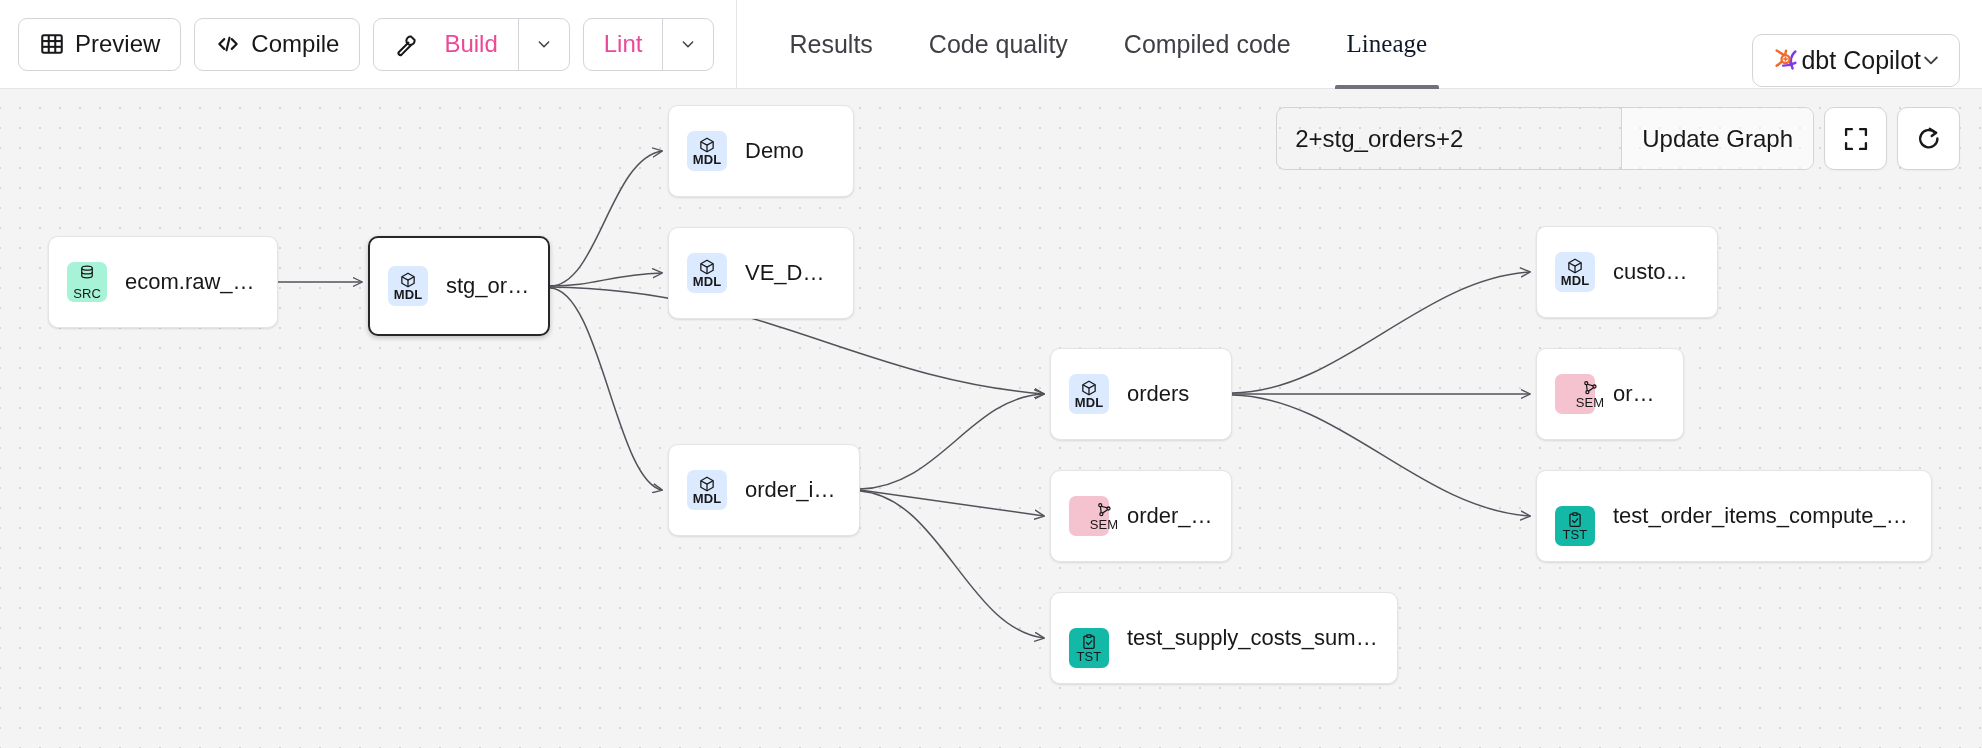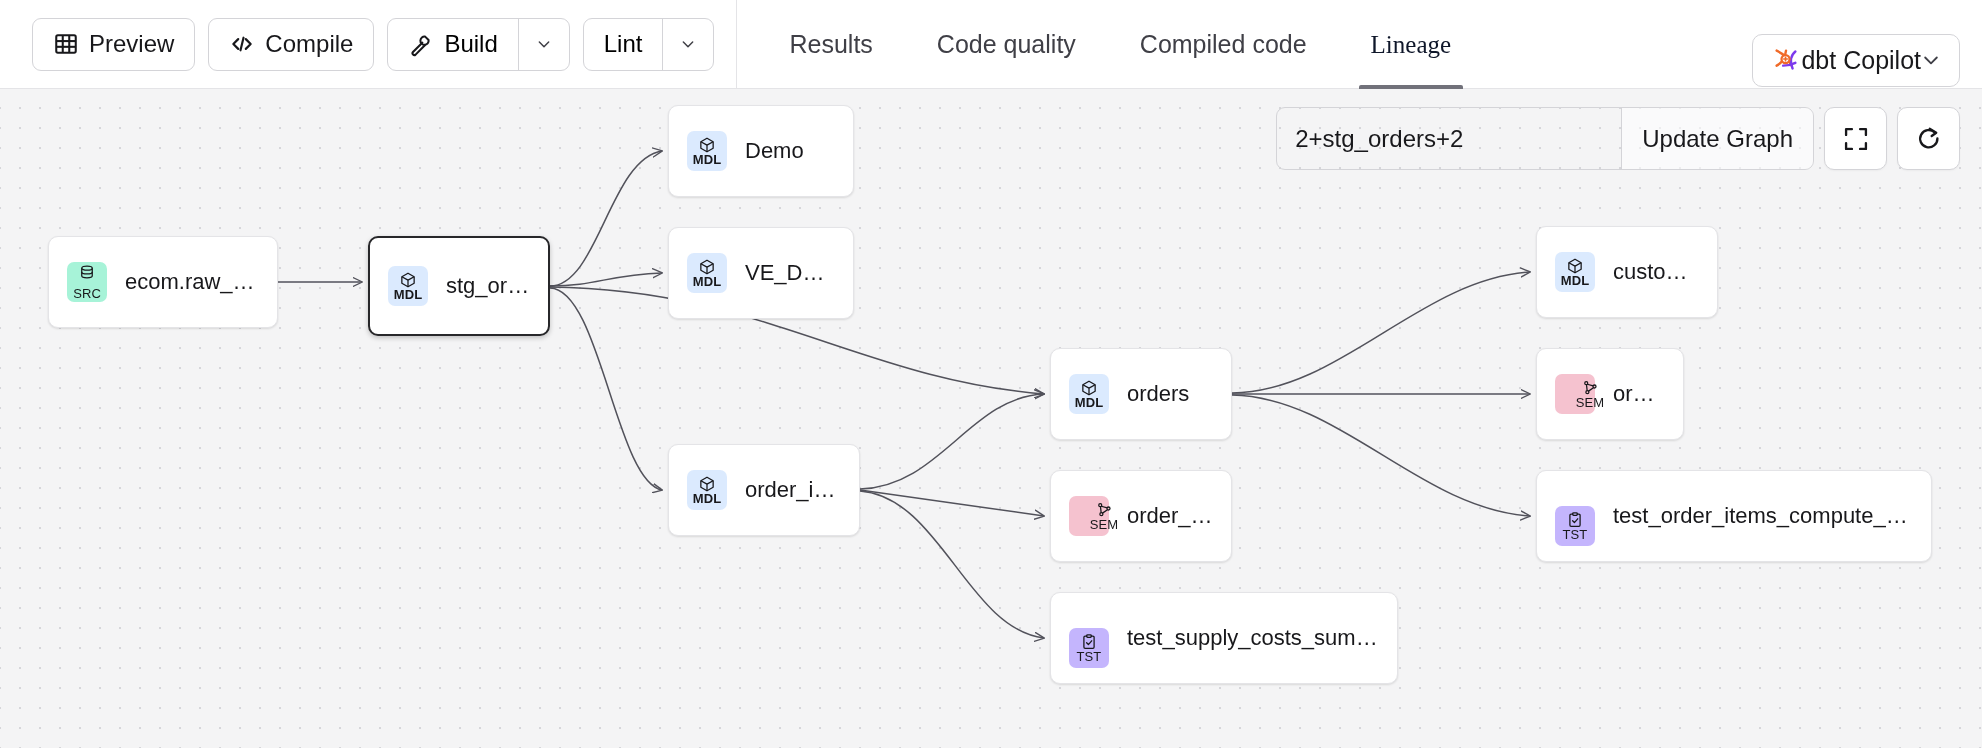--- a/index.html
+++ b/index.html
@@ -15,21 +15,22 @@
 
   .app { width: 1982px; height: 748px; display: flex; flex-direction: column; }
 
   
   .header {
     height: 89px;
     flex: 0 0 89px;
     background: #ffffff;
     border-bottom: 1px solid #e4e4e7;
     display: flex;
-    padding: 0 22px 0 32px;
+    align-items: center;
+    padding: 0 22px 0 18px;
     position: relative;
   }
 
   .toolbar { display: flex; align-items: center; gap: 13px; }
 
   .btn {
     height: 53px;
     border: 1px solid #d4d4d8;
     border-radius: 9px;
     background: #fff;
@@ -40,39 +41,39 @@
     padding: 0 20px;
     font-size: 24px;
     color: #18181b;
     cursor: pointer;
     white-space: nowrap;
   }
 
   .split { display: flex; align-items: stretch; height: 53px;
            border: 1px solid #d4d4d8; border-radius: 9px; background:#fff; overflow:hidden; }
   .split .main-part {
-    display: flex; align-items: center; justify-content: center; gap: 10px;
-    padding: 0 20px; font-size: 24px; color: #000000; cursor: pointer;
+    display: flex; align-items: center; justify-content: center; gap: 24px;
+    padding: 0 20px; font-size: 24px; color: #ec4899; cursor: pointer;
     border-right: 1px solid #d4d4d8;
   }
   .split .caret-part {
     width: 50px; display:flex; align-items:center; justify-content:center; cursor:pointer;
   }
 
   .chev { width: 16px; height: 16px; display:block; }
 
   .icon-16 { width: 26px; height: 26px; display:block; flex:0 0 auto; }
 
   .toolbar-divider {
     width: 1px; height: 89px; background: #e4e4e7; margin: 0 26px 0 22px;
     align-self: stretch;
   }
 
   
-  .tabs { display:flex; align-items:stretch; height:89px; gap:12px; }
+  .tabs { display:flex; align-items:stretch; height:89px; gap:4px; }
   .tab {
     display:flex; align-items:center; padding: 0 26px;
     font-size: 25px; color: #3f3f46; cursor:pointer; position:relative;
     white-space: nowrap;
   }
   .tab.active { color:#0f172a;font-family:Liberation Serif, serif; }
   .tab.active::after {
     content:""; position:absolute; left:14px; right:14px; bottom:0;
     height:4px; background:#71717a; border-radius: 2px 2px 0 0;
   }
@@ -121,21 +122,21 @@
     width: 40px; height: 40px; border-radius: 7px;
     display:flex; flex-direction:column; align-items:center; justify-content:center;
     flex: 0 0 auto; gap: 0px;
   }
   .badge .bg-icon { width: 18px; height: 18px; display:block; margin-bottom:-1px; }
   .badge .bg-txt { font-size: 13px; line-height: 13px; color:#18181b; letter-spacing:0.1px; }
 
   .badge.mdl { background:#dbeafe;font-weight:bold; }
   .badge.src { background:#a7f3d8;gap:6px; }
   .badge.sem { background:#f5c2cf;padding-left:30px; }
-  .badge.tst { background:#c4b5fd;margin-top:20px; }
+  .badge.tst { background:#14b8a6;margin-top:20px; }
 
   .node-label {
     font-size: 22px;
     color: #18181b;
     white-space: nowrap;
     overflow: hidden;
     text-overflow: ellipsis;
   }
 
   

